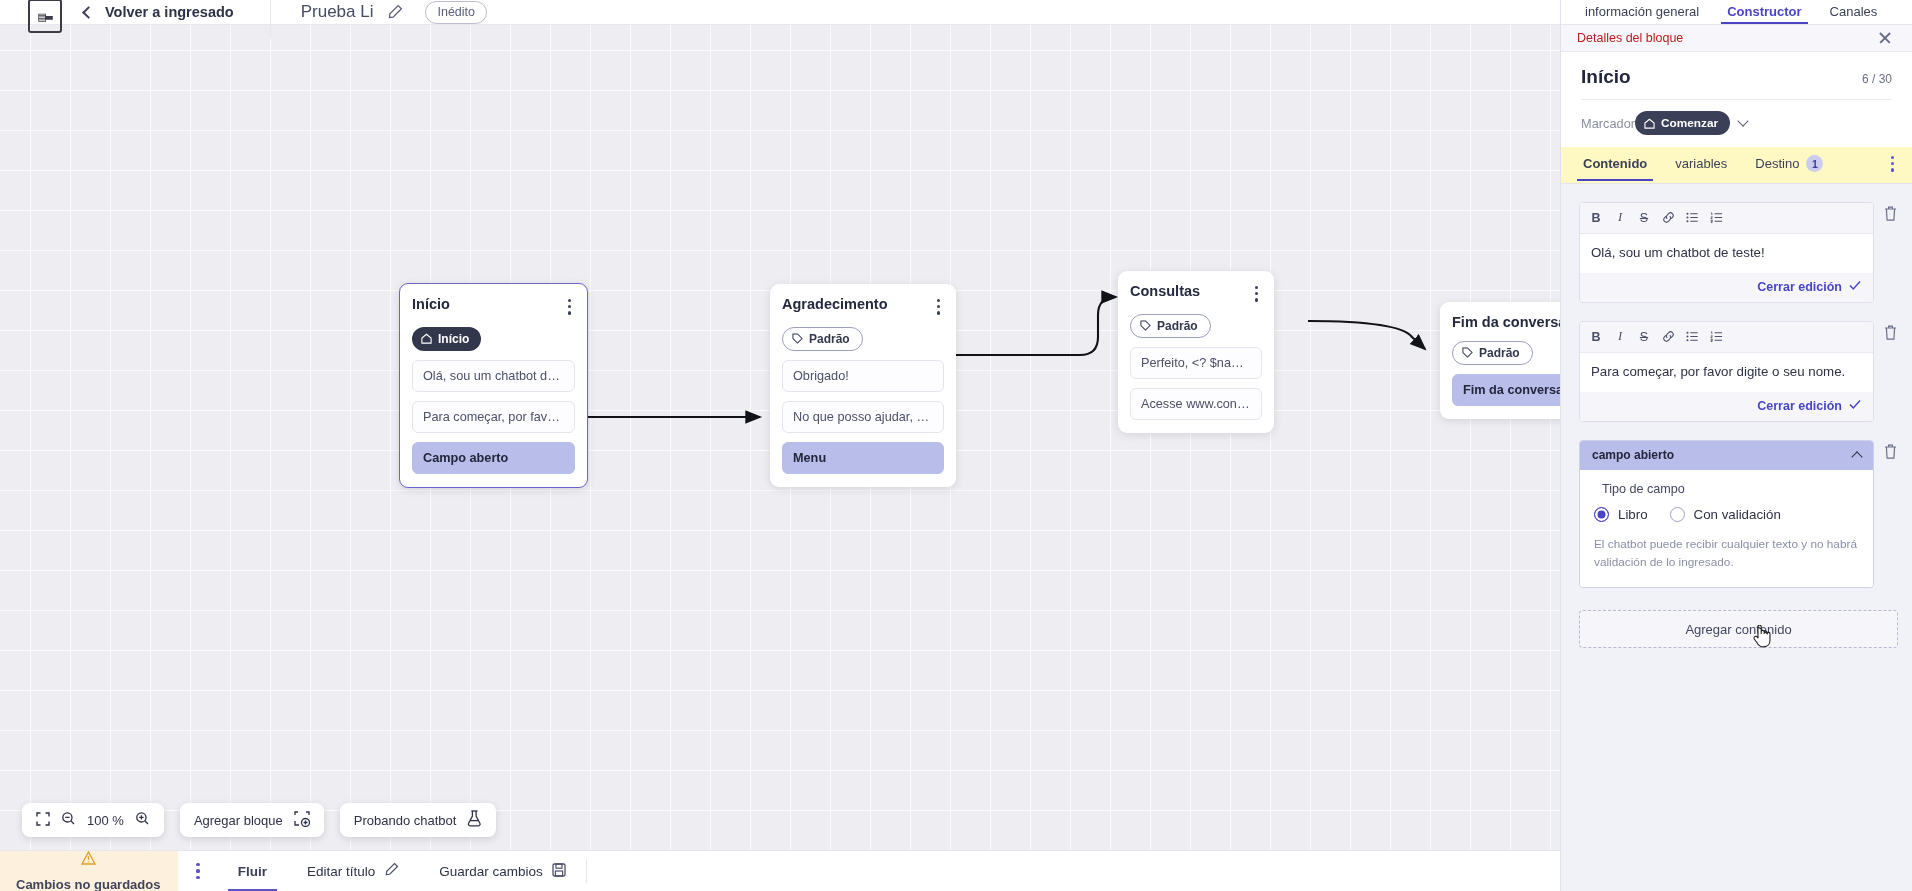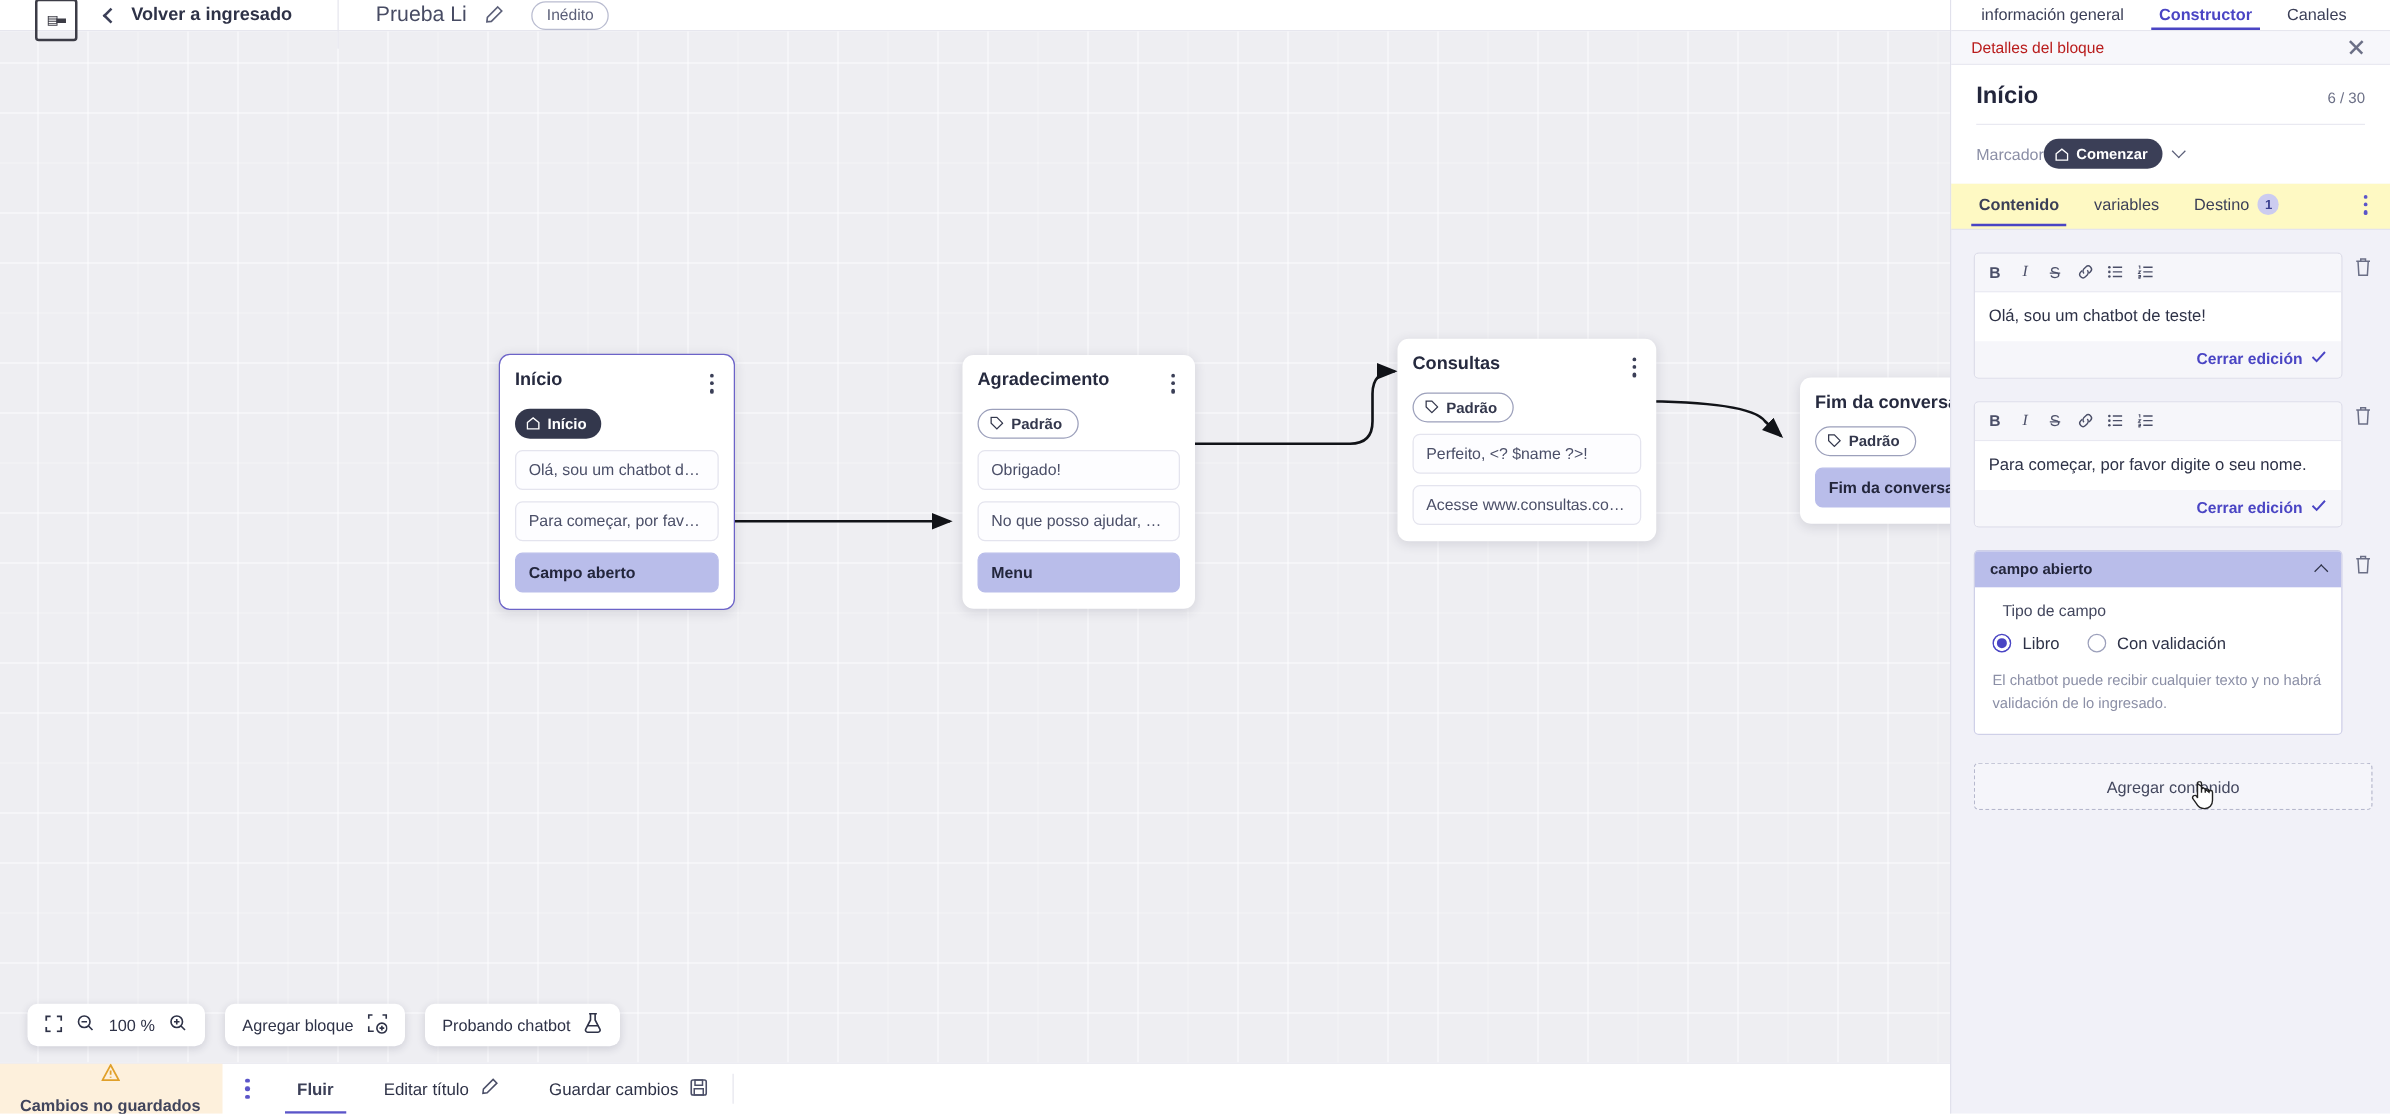--- a/index.html
+++ b/index.html
@@ -304,21 +304,21 @@
         <svg width="11" height="11" viewBox="0 0 12 12">
             <path d="M1 1h5l5 5-5 5-5-5z" fill="none" stroke="#33374c" stroke-width="1.1"></path>
           </svg>
         <span>Padrão</span>
       </span>
       <div class="msg">Obrigado!</div>
       <div class="msg">No que posso ajudar, &lt;? $name ...</div>
       <div class="msg sel">Menu</div>
     </div>
 
-    <div class="node" style="left:1118px; top:246px; width:207px;">
+    <div class="node" style="left:1118px; top:246px; width:156px;">
       <div class="node-head">
         <span class="node-title">Consultas</span>
         <span class="kebab">
             <i></i>
             <i></i>
             <i></i>
           </span>
       </div>
       <span class="tag-default">
         <svg width="11" height="11" viewBox="0 0 12 12">

